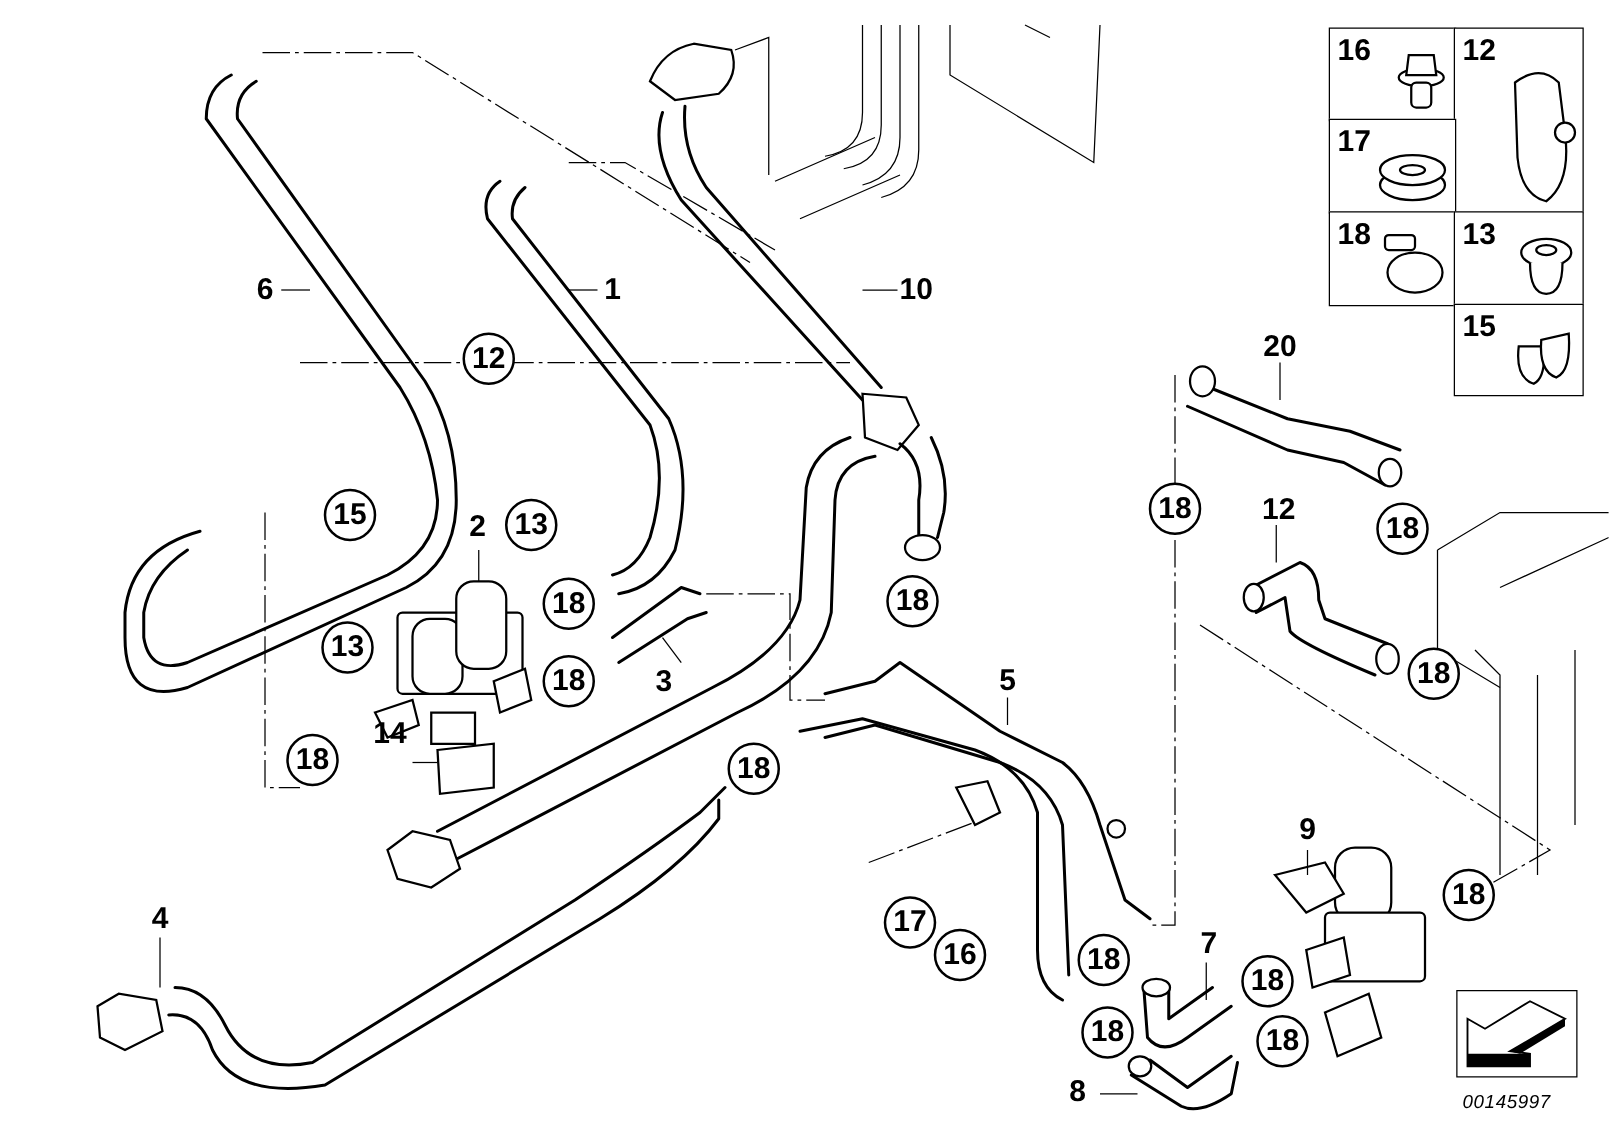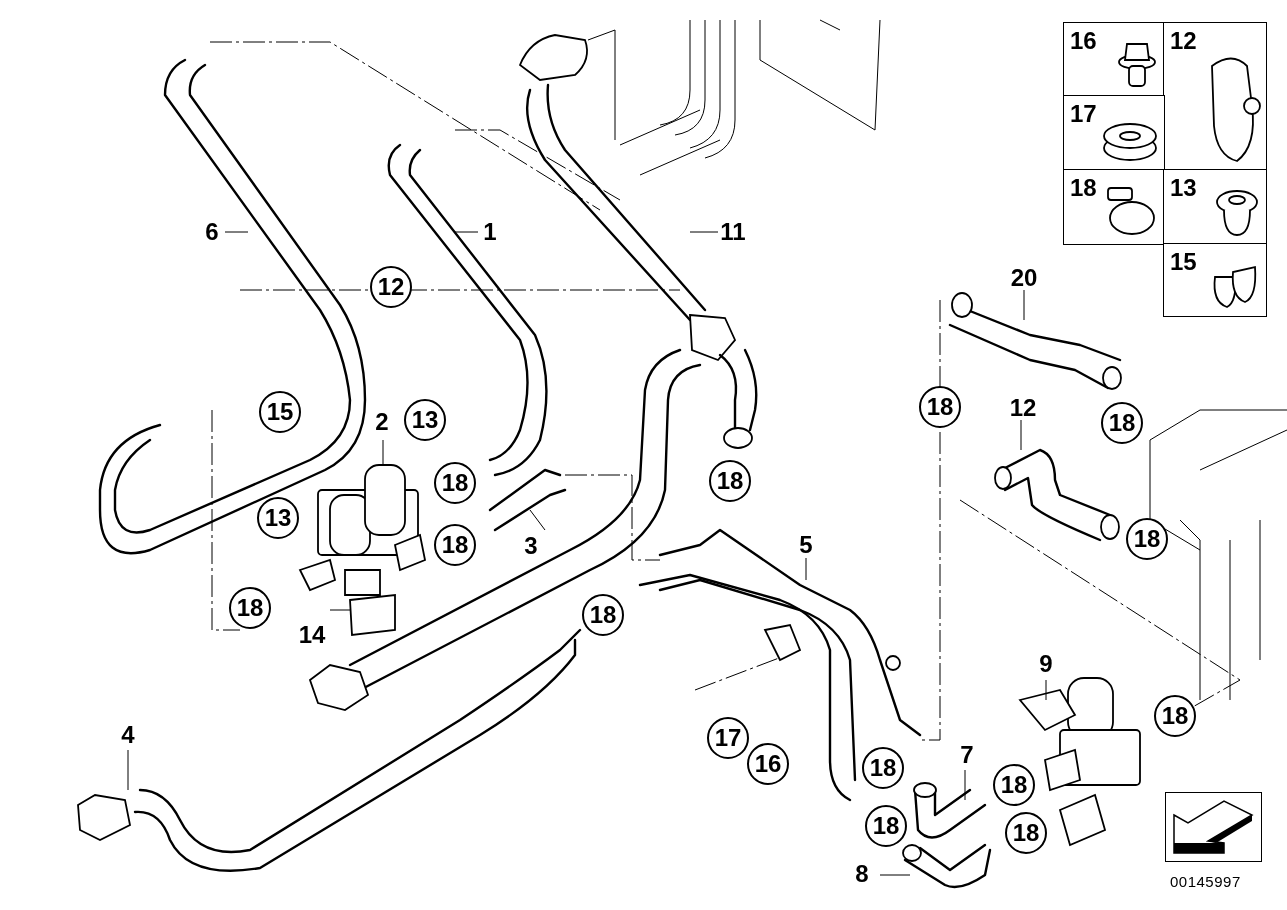--- a/index.html
+++ b/index.html
@@ -8,21 +8,21 @@
   .hose{fill:none;stroke:#000;stroke-width:2.4;stroke-linejoin:round;stroke-linecap:round;}
   .thin{fill:none;stroke:#000;stroke-width:1;}
   .dash{fill:none;stroke:#000;stroke-width:1;stroke-dasharray:22 4 3 4;}
   .part{fill:#fff;stroke:#000;stroke-width:1.8;}
   .lbl{position:absolute;font-weight:bold;font-size:24px;color:#000;line-height:1;transform:translate(-50%,-50%);white-space:nowrap;}
   .circ{position:absolute;width:42px;height:42px;border:2px solid #000;border-radius:50%;background:#fff;box-sizing:border-box;display:flex;align-items:center;justify-content:center;font-weight:bold;font-size:24px;transform:translate(-50%,-50%);}
   .legend{position:absolute;left:1063px;top:22px;width:222px;height:295px;}
   .cell{position:absolute;border:1.5px solid #000;background:#fff;box-sizing:border-box;}
   .cell .num{position:absolute;left:6px;top:4px;font-weight:bold;font-size:24px;}
   .cell svg{position:absolute;right:4px;bottom:4px;}
-  .docid{position:absolute;left:1170px;top:873px;font-size:15px;letter-spacing:0.5px;}
+  .docid{position:absolute;left:1170px;top:873px;font-size:15px;letter-spacing:0.5px;font-style:italic;}
   .dirbox{position:absolute;left:1165px;top:792px;width:97px;height:70px;border:1.5px solid #000;box-sizing:border-box;background:#fff;}
 </style>
 </head>
 <body>
 
 <svg id="art" viewBox="0 0 1287 910">
 
   <g>
     <path class="thin" d="M690 20 L690 90 Q690 120 660 125 M705 20 L705 100 Q705 130 675 135 M720 20 L720 110 Q720 140 690 148 M735 20 L735 120 Q735 150 705 158"></path>
     <path class="thin" d="M760 20 L760 60 L875 130 L880 20"></path>
@@ -133,22 +133,22 @@
 <div class="lbl" style="left:490px;top:232px">1</div>
 <div class="lbl" style="left:382px;top:422px">2</div>
 <div class="lbl" style="left:531px;top:546px">3</div>
 <div class="lbl" style="left:128px;top:735px">4</div>
 <div class="lbl" style="left:806px;top:545px">5</div>
 <div class="lbl" style="left:212px;top:232px">6</div>
 <div class="lbl" style="left:967px;top:755px">7</div>
 <div class="lbl" style="left:862px;top:874px">8</div>
 <div class="lbl" style="left:1046px;top:664px">9</div>
 <div class="lbl" style="left:1023px;top:408px">12</div>
-<div class="lbl" style="left:733px;top:232px">11</div>
-<div class="lbl" style="left:312px;top:635px">14</div>
+<div class="lbl" style="left:733px;top:232px">10</div>
+<div class="lbl" style="left:312px;top:587px">14</div>
 <div class="lbl" style="left:1024px;top:278px">20</div>
 
 <div class="circ" style="left:391px;top:287px">12</div>
 <div class="circ" style="left:280px;top:412px">15</div>
 <div class="circ" style="left:425px;top:420px">13</div>
 <div class="circ" style="left:278px;top:518px">13</div>
 <div class="circ" style="left:455px;top:483px">18</div>
 <div class="circ" style="left:455px;top:545px">18</div>
 <div class="circ" style="left:250px;top:608px">18</div>
 <div class="circ" style="left:730px;top:481px">18</div>

